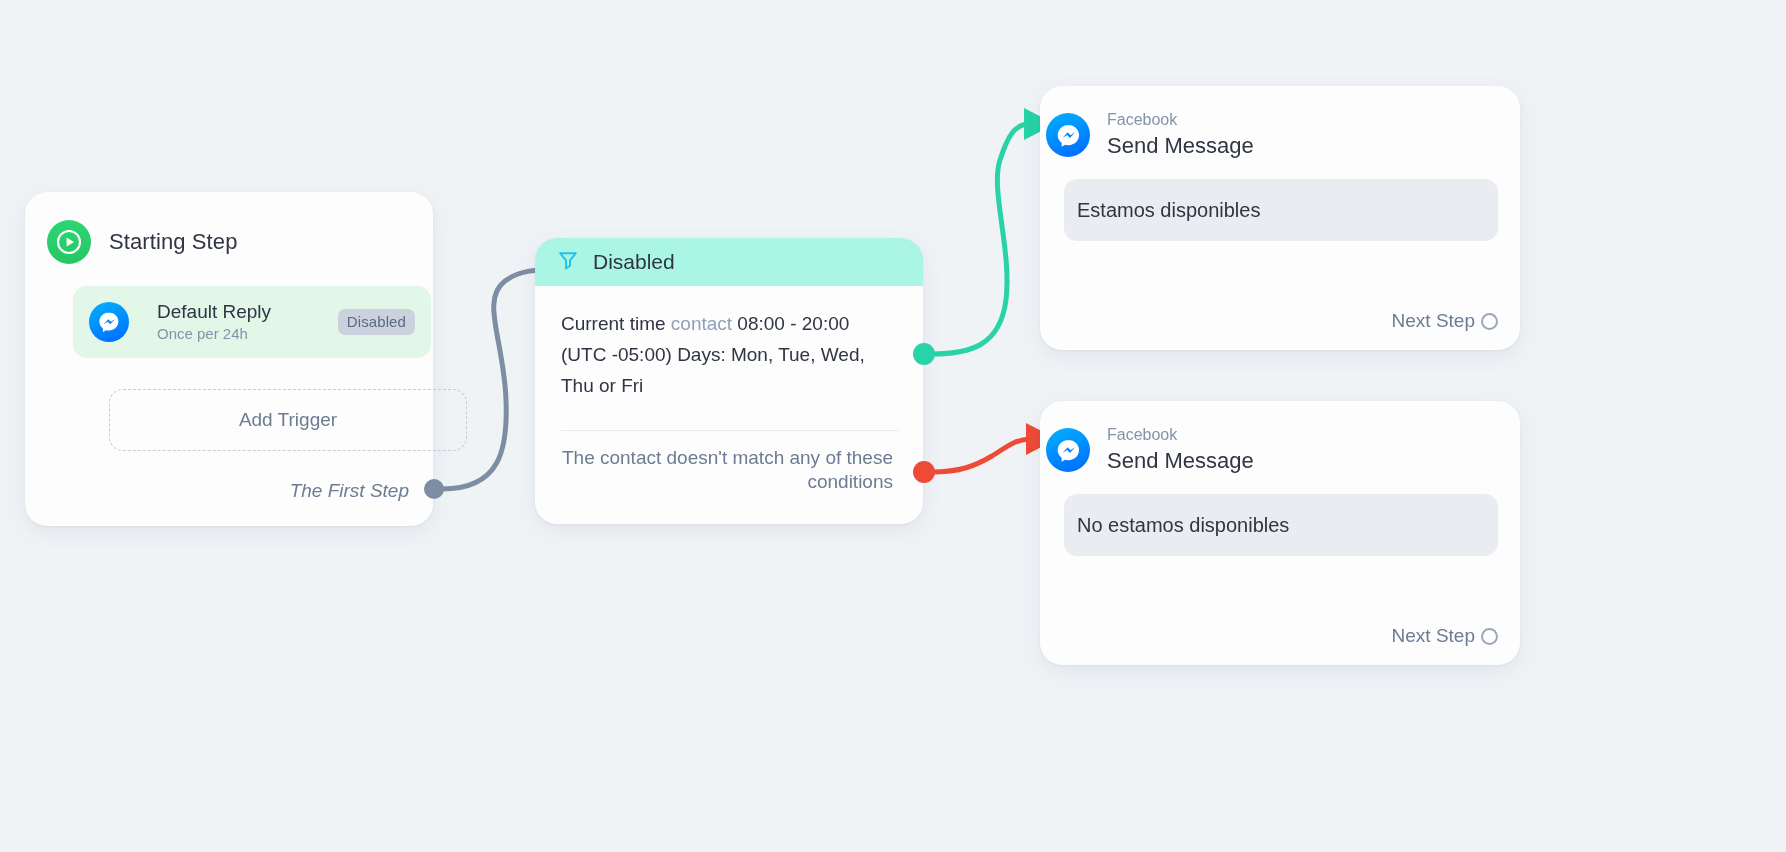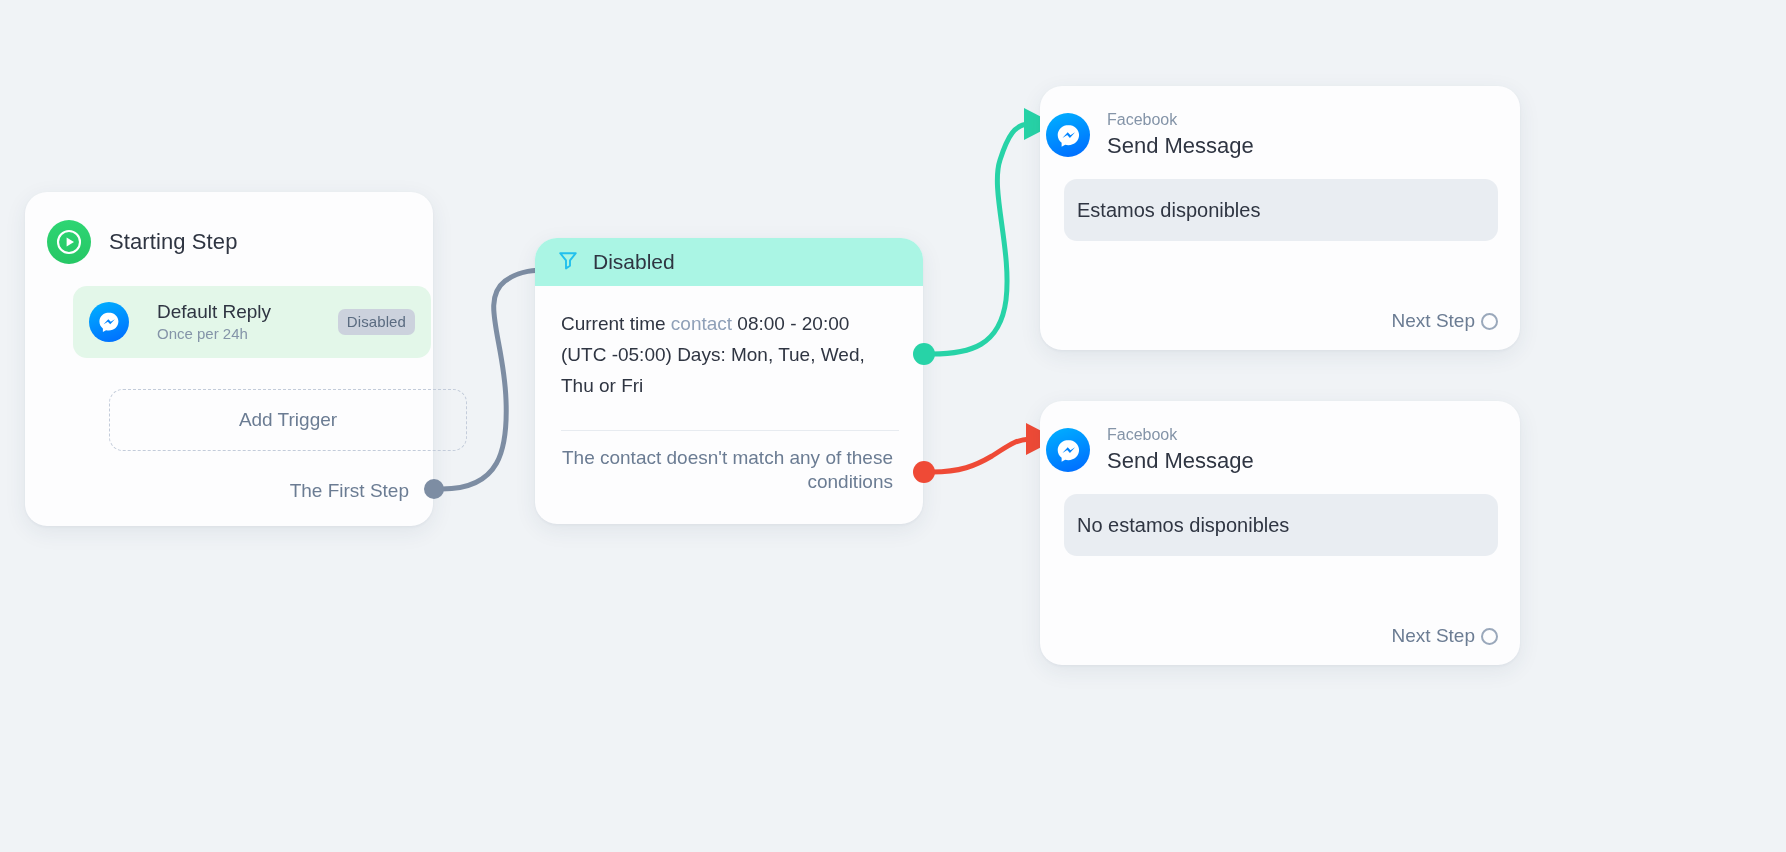--- a/index.html
+++ b/index.html
@@ -127,20 +127,21 @@
     font-size: 19px;
     background: transparent;
     margin-left: 36px;
   }
   .first-step-label {
     position: absolute;
     right: 24px;
     bottom: 24px;
     font-size: 19px;
     color: #6b7c93;
+    font-style: italic;
   }
 
   
   #condition-card {
     left: 535px;
     top: 238px;
     width: 388px;
     height: 286px;
     background: #fdfdfe;
     overflow: hidden;

